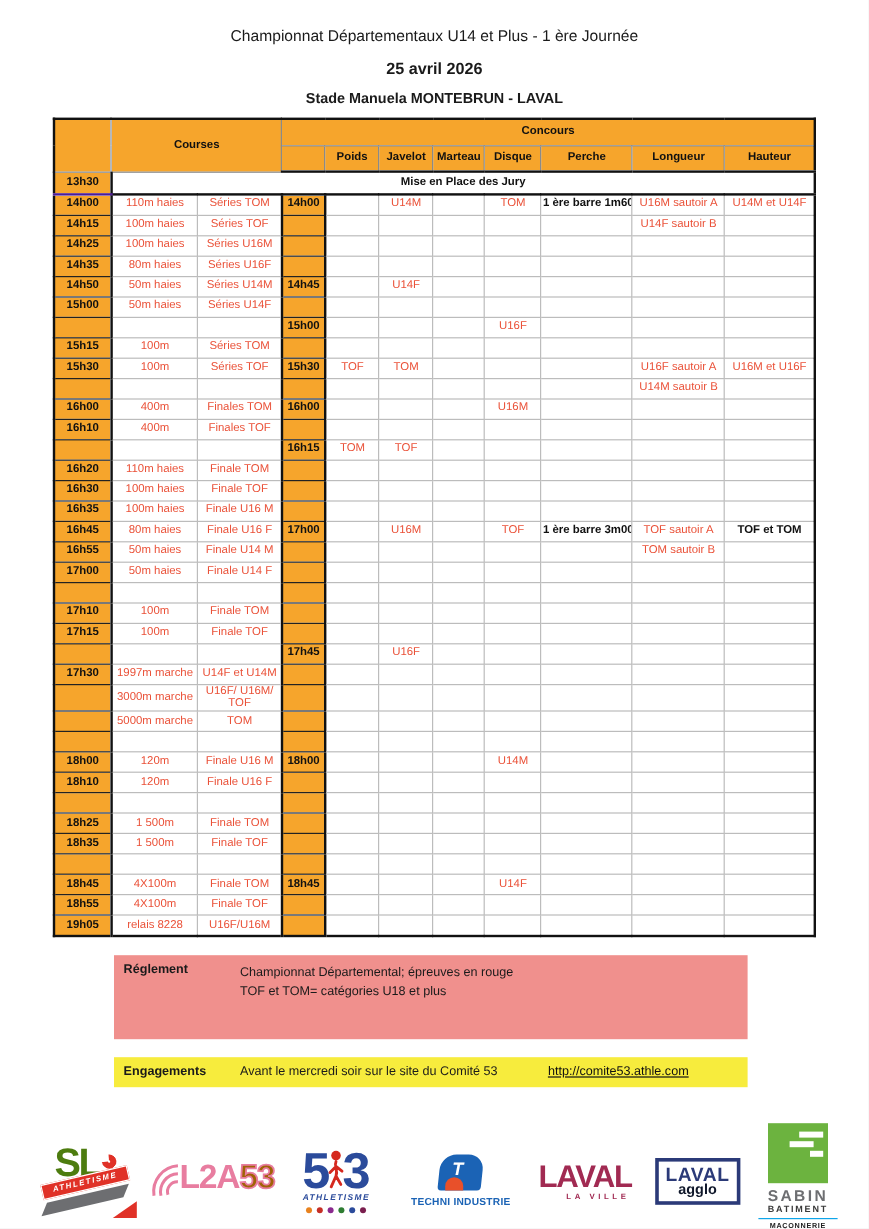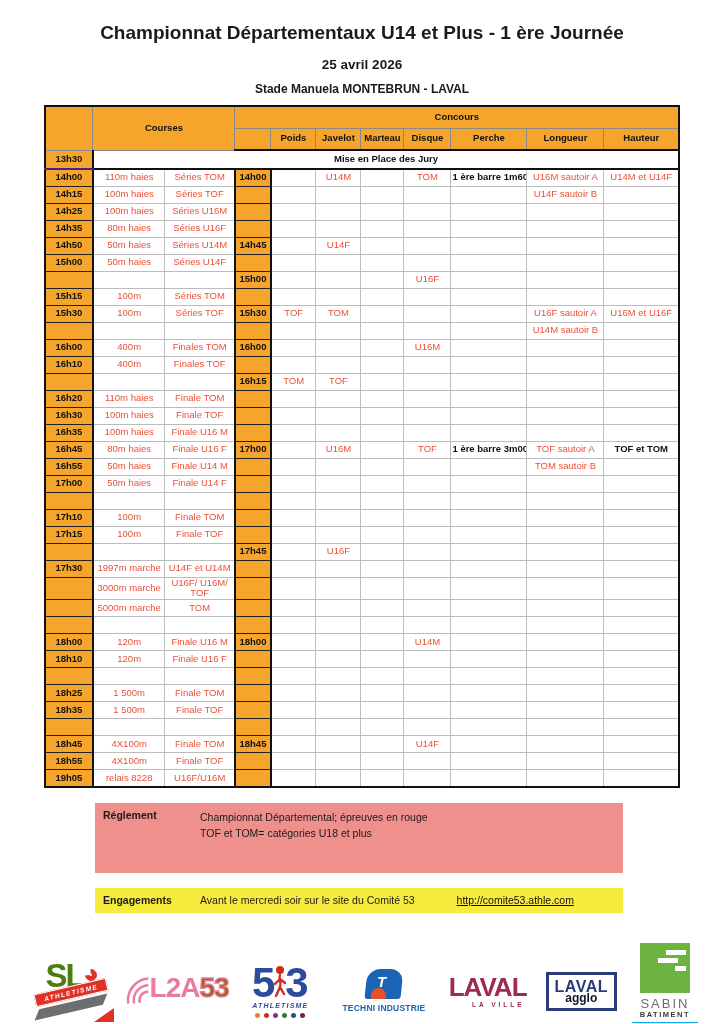--- a/index.html
+++ b/index.html
@@ -6,21 +6,21 @@
     --orange:#F6A52C; --red:#EA5138; --pink:#F0908D; --yellow:#F7EC3D; --ink:#1a1a1a;
   }
   *{box-sizing:border-box; margin:0; padding:0;}
   html,body{background:#e9e9e9;}
   .page{
     width:724px; height:1024px; background:#fff; margin:0 auto; position:relative;
     font-family:"Liberation Sans", sans-serif; color:var(--ink); overflow:hidden;
   }
   
   .titles{text-align:center; padding-top:22px;}
-  .main-title{font-size:19px; font-weight:700;}
+  .main-title{font-size:13px; font-weight:400;}
   .date-line{font-size:13.5px; font-weight:700; margin-top:13px;}
   .venue-line{font-size:12px; font-weight:700; margin-top:10px;}
   
   table.sched{
     border-collapse:collapse; table-layout:fixed; width:634px; margin:9px auto 0;
     border:2px solid #111;
   }
   .sched th, .sched td{
     font-size:9.5px; text-align:center; vertical-align:middle; padding:0 1px;
     overflow:hidden; line-height:1.15;
@@ -93,21 +93,21 @@
   .la-box{border:3px solid #2B3A78; padding:5px 6px 3px; display:inline-block;}
   .la-main{font-size:16px; font-weight:900; color:#2B3A78; letter-spacing:0.5px; line-height:0.9;}
   .la-sub{font-size:12px; font-weight:700; color:#0f172a; margin-top:-4px;}
   
   .logo-sb{width:66px;}
   .sb-sq{width:50px; height:50px; background:#6CB33F; position:relative; margin:0 auto;}
   .sb-brick{position:absolute; background:#fff;}
   .sb-b1{top:7px; right:4px; width:20px; height:5px;}
   .sb-b2{top:15px; right:12px; width:20px; height:5px;}
   .sb-b3{top:23px; right:4px; width:11px; height:5px;}
-  .sb-name{font-size:13px; color:#6d6e71; letter-spacing:2px; font-weight:400; margin-top:4px; line-height:1;}
+  .sb-name{font-size:13px; color:#6d6e71; letter-spacing:2px; font-weight:700; margin-top:4px; line-height:1;}
   .sb-bat{font-size:7.5px; font-weight:800; color:#3a3a3a; letter-spacing:1.5px; border-bottom:1px solid #0ea5e9; padding-bottom:3px;}
   .sb-mac{font-size:6px; font-weight:800; color:#222; letter-spacing:0.6px; margin-top:3px;}
   .sb-chg{font-size:6px; color:#999; letter-spacing:1.2px; margin-top:1px;}
 </style>
 </head>
 <body>
 
 <div class="page">
 
   <div class="titles">

